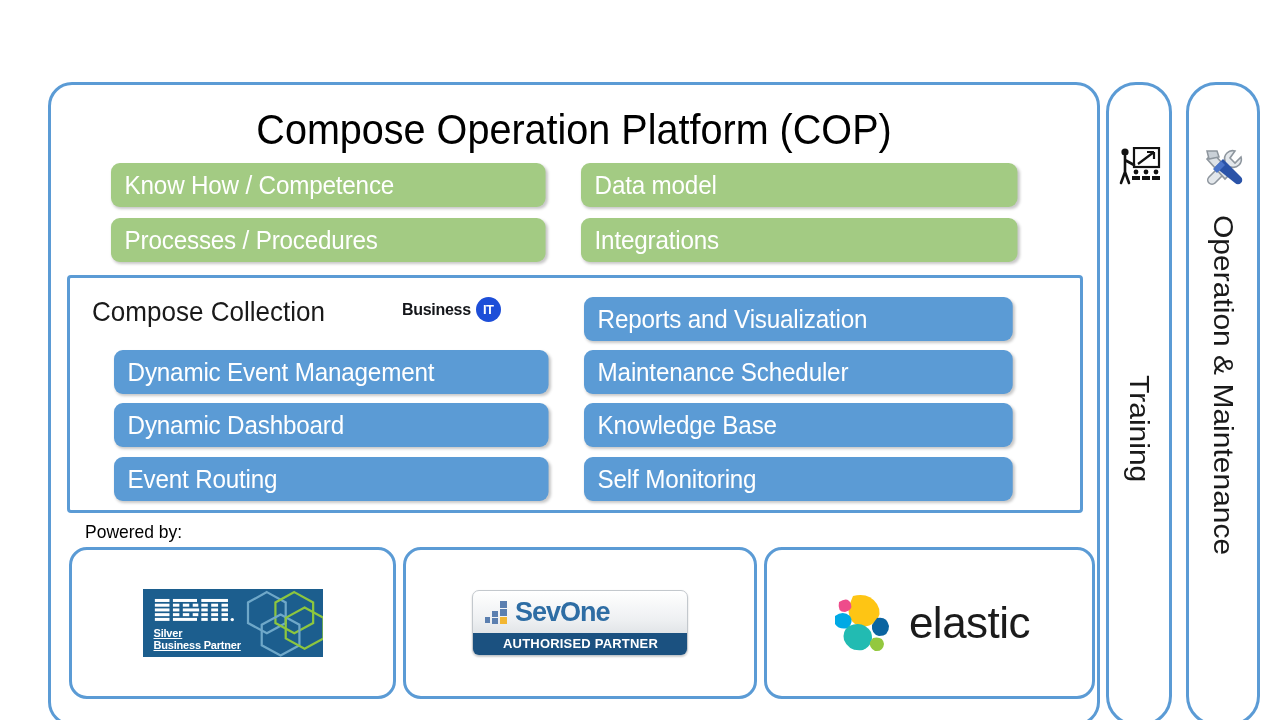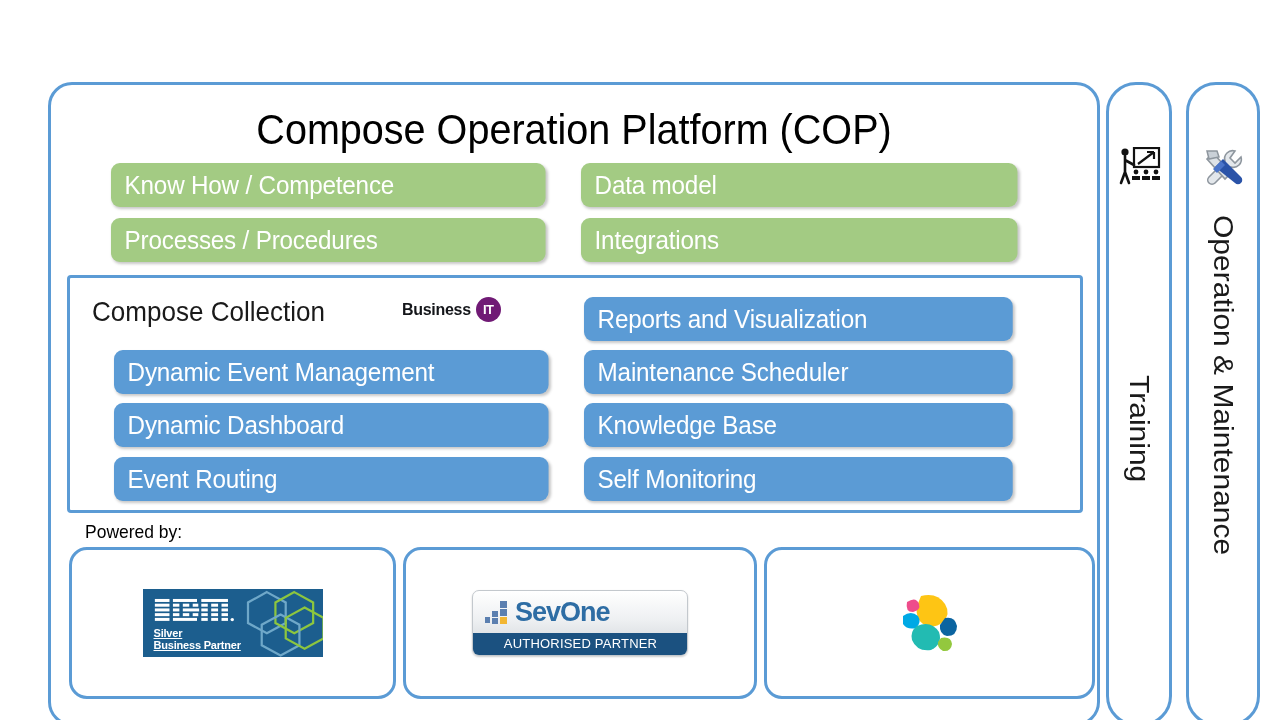--- a/index.html
+++ b/index.html
@@ -112,21 +112,21 @@
     font-size: 16px;
     font-weight: bold;
     color: #14161a;
     letter-spacing: -0.3px;
     font-family: "Liberation Sans", sans-serif;
   }
   #compose-it-badge {
     width: 25px;
     height: 25px;
     border-radius: 50%;
-    background: #701a75;
+    background: #1d4ed8;
     color: #ffffff;
     font-size: 13px;
     font-weight: bold;
     display: flex;
     align-items: center;
     justify-content: center;
     letter-spacing: -0.5px;
   }
 
   
@@ -229,21 +229,21 @@
     font-weight: bold;
     color: #2E6DA4;
     letter-spacing: -1px;
     font-family: "Liberation Sans", sans-serif;
     line-height: 1;
   }
   #sevone-bottom {
     background: #1B5180;
     color: #ffffff;
     font-size: 13px;
-    font-weight: normal;
+    font-weight: bold;
     letter-spacing: 0.2px;
     text-align: center;
     padding: 3px 0 4px 1px;
   }
 
   
   #elastic-logo {
     display: flex;
     align-items: center;
     gap: 14px;
@@ -391,20 +391,21 @@
   <div class="logo-panel" id="logo-panel-elastic">
     <div id="elastic-logo">
       <svg id="elastic-mark" viewBox="0 0 66 66">
         <path d="M24 6 Q40 2 48 14 Q54 24 46 32 Q36 40 26 34 Q18 28 20 16 Z" fill="#FEC514"></path>
         <path d="M10 12 Q19 6 22 14 Q24 20 16 22 Q8 22 10 12 Z" fill="#EE4C8B"></path>
         <path d="M6 26 Q14 20 21 26 Q25 32 19 38 Q10 40 6 34 Z" fill="#00A9E5"></path>
         <path d="M48 28 Q58 26 60 36 Q60 46 50 46 Q42 44 43 35 Z" fill="#0B64A0"></path>
         <path d="M20 36 Q34 30 42 42 Q46 54 34 60 Q20 62 15 50 Q13 41 20 36 Z" fill="#22BBB2"></path>
         <path d="M44 48 Q54 46 55 54 Q54 62 46 61 Q40 58 41 52 Z" fill="#93C83E"></path>
       </svg>
+      <span id="elastic-word">elastic</span>
     </div>
   </div>
 </div>
 
 <div class="panel" id="training-panel">
   <svg class="side-icon" width="44" height="38" viewBox="0 0 44 38">
     <rect x="17" y="1" width="25" height="19" fill="#ffffff" stroke="#111" stroke-width="2.2"></rect>
     <path d="M21 17 L37 5 M37 5 L30 5 M37 5 L37 12" stroke="#111" stroke-width="2.2" fill="none"></path>
     <circle cx="8" cy="5" r="3.6" fill="#111"></circle>
     <path d="M8 9 L8 25 M8 13 L17 18 M8 25 L4 36 M8 25 L12 36" stroke="#111" stroke-width="2.6" fill="none" stroke-linecap="round"></path>

